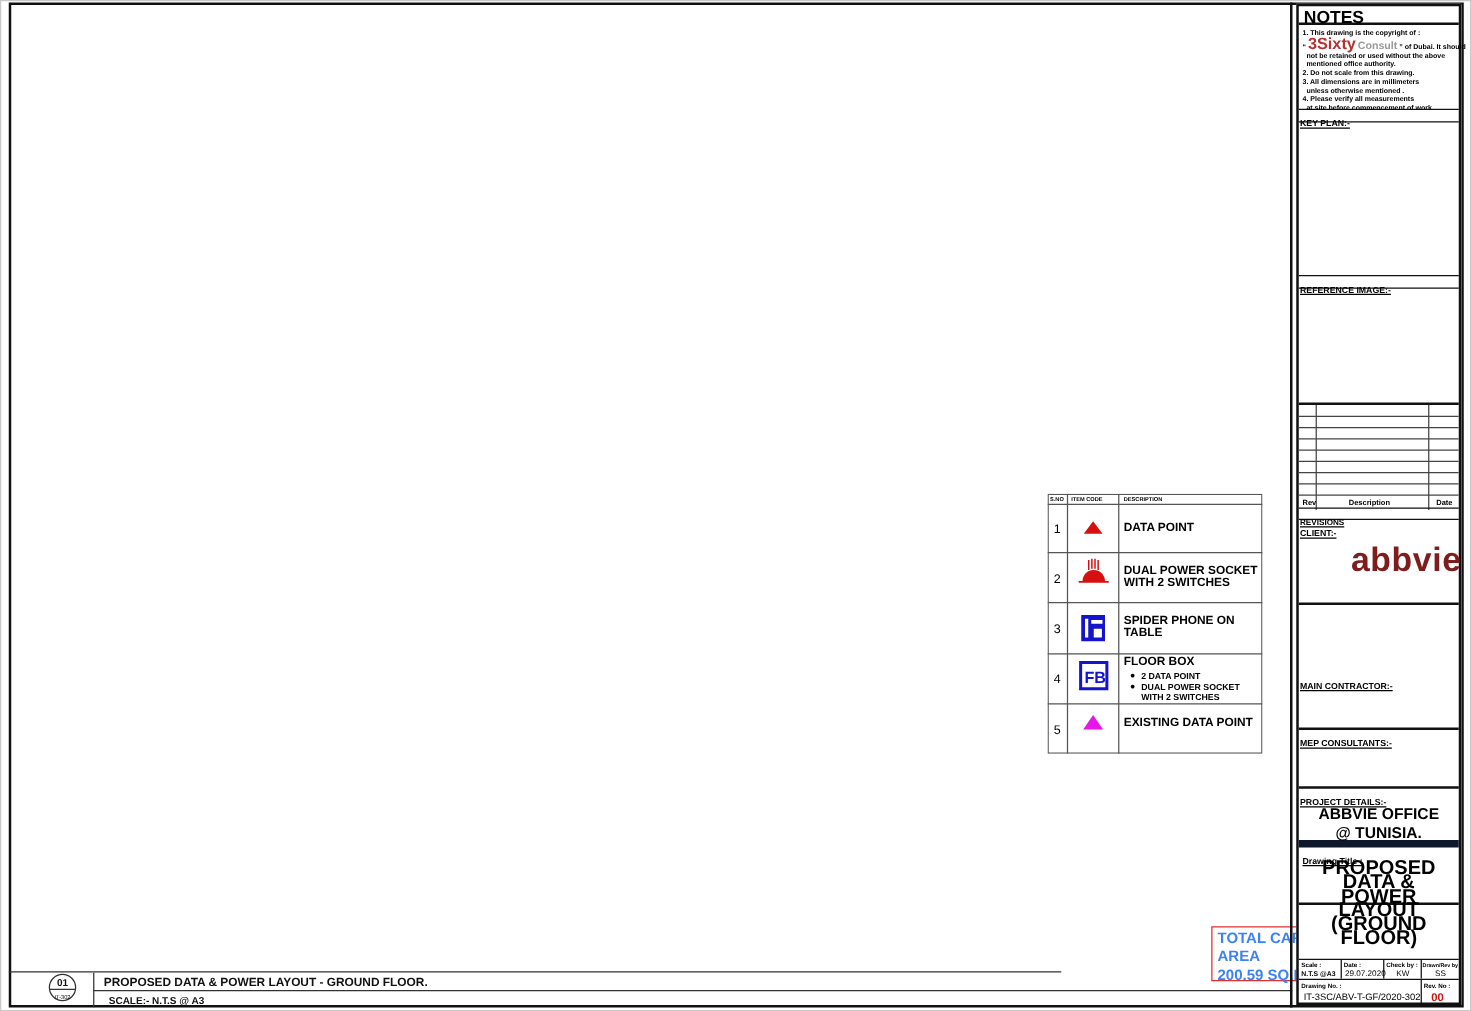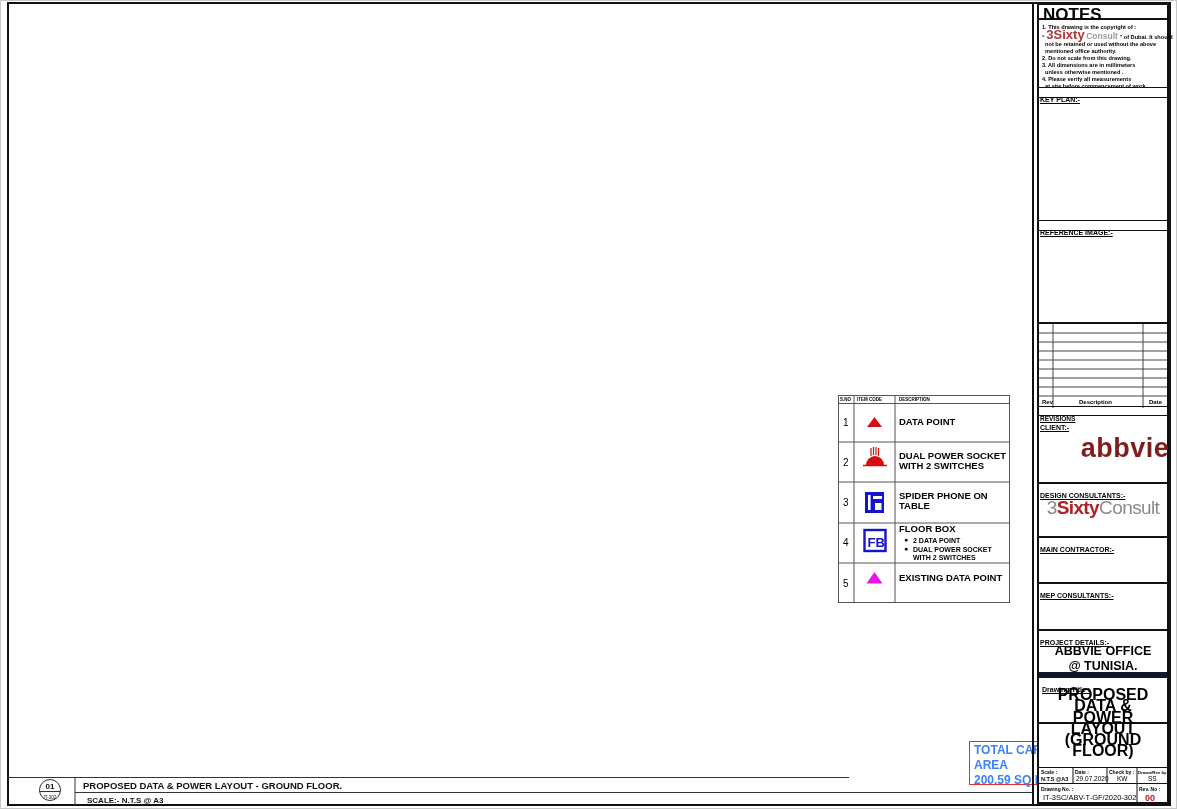--- a/index.html
+++ b/index.html
@@ -107,21 +107,21 @@
     <text x="76" y="10.5" font-size="9.5" font-weight="bold" fill="#111">PROPOSED DATA &amp; POWER LAYOUT - GROUND FLOOR.</text>
     <text x="80" y="25" font-size="8" fill="#111" font-weight="bold">SCALE:- N.T.S @ A3</text>
   </svg>
 </div>
 
 <div class="abs" id="tblock" style="left:1032px;top:2px;width:139px;height:804px;">
 
   <div class="abs" style="left:0;top:0;width:2px;height:804px;background:#111;"></div>
   <div class="abs" style="left:5px;top:1px;width:132px;height:801px;border:2px solid #111;box-sizing:border-box;background:#fff;"></div>
 
-  <div class="abs" style="left:7px;top:3px;width:128px;height:15px;border-bottom:2px solid #111;font-size:17px;font-weight:bold;padding-left:4px;box-sizing:border-box;">NOTES</div>
+  <div class="abs" style="left:7px;top:3px;width:128px;height:15px;border-bottom:2px solid #111;font-size:14px;font-weight:bold;padding-left:4px;box-sizing:border-box;">NOTES</div>
 
   <div class="abs" style="left:10px;top:22px;width:126px;font-size:5.6px;font-weight:bold;line-height:7px;color:#000;white-space:nowrap;">
    1. This drawing is the copyright of :<br>
    <span>“ <span style="color:#b43434;font-size:13px;">3Sixty</span> <span style="color:#9a9a9a;font-size:8.5px;">Consult</span> ”</span><span> of Dubai. It should</span><br>
    &nbsp;&nbsp;not be retained or used without the above<br>
    &nbsp;&nbsp;mentioned office authority.<br>
    2. Do not scale from this drawing.<br>
    3. All dimensions are in millimeters<br>
    &nbsp;&nbsp;unless otherwise mentioned .<br>
    4. Please verify all measurements<br>
@@ -152,24 +152,20 @@
     </svg>
   </div>
 
   <div class="abs" style="left:7px;top:404px;width:128px;height:10px;border-top:1.5px solid #111;border-bottom:1.5px solid #111;box-sizing:border-box;"><span class="hdr" style="font-size:6.5px;margin-left:1px;">REVISIONS</span></div>
 
   <div class="abs" style="left:7px;top:414px;width:128px;height:68px;border-bottom:2px solid #111;box-sizing:border-box;"><span class="hdr" style="font-size:7px;margin-left:1px;">CLIENT:-</span>
     
     <div style="position:absolute;left:0;top:17px;width:128px;text-align:center;font-size:27px;font-weight:bold;color:#7f1d1d;letter-spacing:0.5px;margin-left:22px;">abbvie</div>
   </div>
 
-  <div class="abs" style="left:7px;top:482px;width:128px;height:54px;border-bottom:2px solid #111;box-sizing:border-box;"><span class="hdr" style="font-size:7px;margin-left:1px;">DESIGN CONSULTANTS:-</span>
-    
-    <div style="position:absolute;left:0;top:13px;width:128px;text-align:center;font-size:19px;color:#8a8a8a;letter-spacing:-0.6px;"><span>3</span><span style="color:#b22222;font-weight:bold;">Sixty</span><span>Consult</span></div>
-  </div>
 
   <div class="abs" style="left:7px;top:536px;width:128px;height:46px;border-bottom:2px solid #111;box-sizing:border-box;"><span class="hdr" style="font-size:7px;margin-left:1px;">MAIN CONTRACTOR:-</span></div>
 
   <div class="abs" style="left:7px;top:582px;width:128px;height:47px;border-bottom:2px solid #111;box-sizing:border-box;"><span class="hdr" style="font-size:7px;margin-left:1px;">MEP CONSULTANTS:-</span></div>
 
   <div class="abs" style="left:7px;top:629px;width:128px;height:47px;border-bottom:6px solid #0f172a;box-sizing:border-box;"><span class="hdr" style="font-size:7px;margin-left:1px;">PROJECT DETAILS:-</span>
     <div style="position:absolute;left:0;top:13px;width:128px;text-align:center;font-size:12.5px;font-weight:bold;line-height:15px;color:#000;">ABBVIE OFFICE<br>@ TUNISIA.</div>
   </div>
 
   <div class="abs" style="left:7px;top:676px;width:128px;height:46px;border-bottom:2px solid #111;box-sizing:border-box;"><span class="hdr" style="font-size:7px;margin-left:3px;">Drawing Title :</span>

